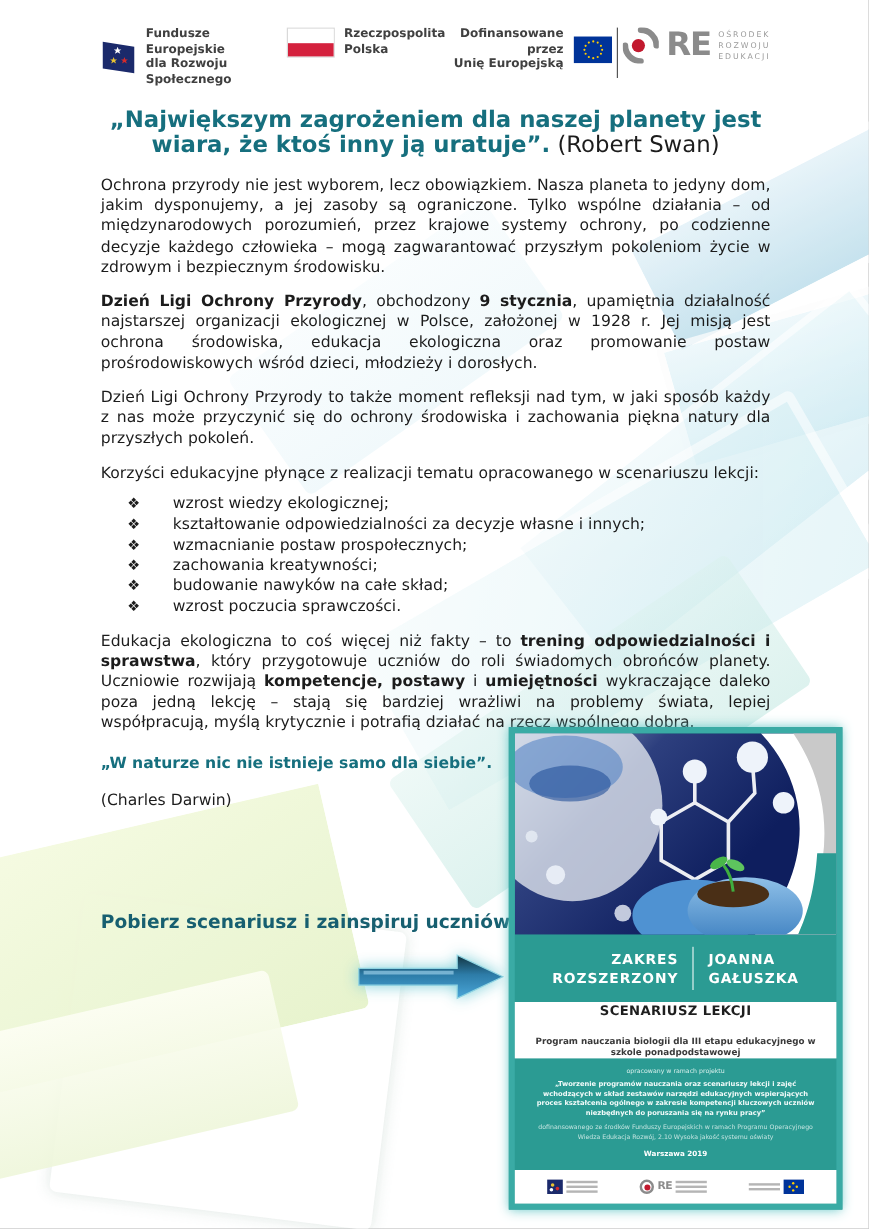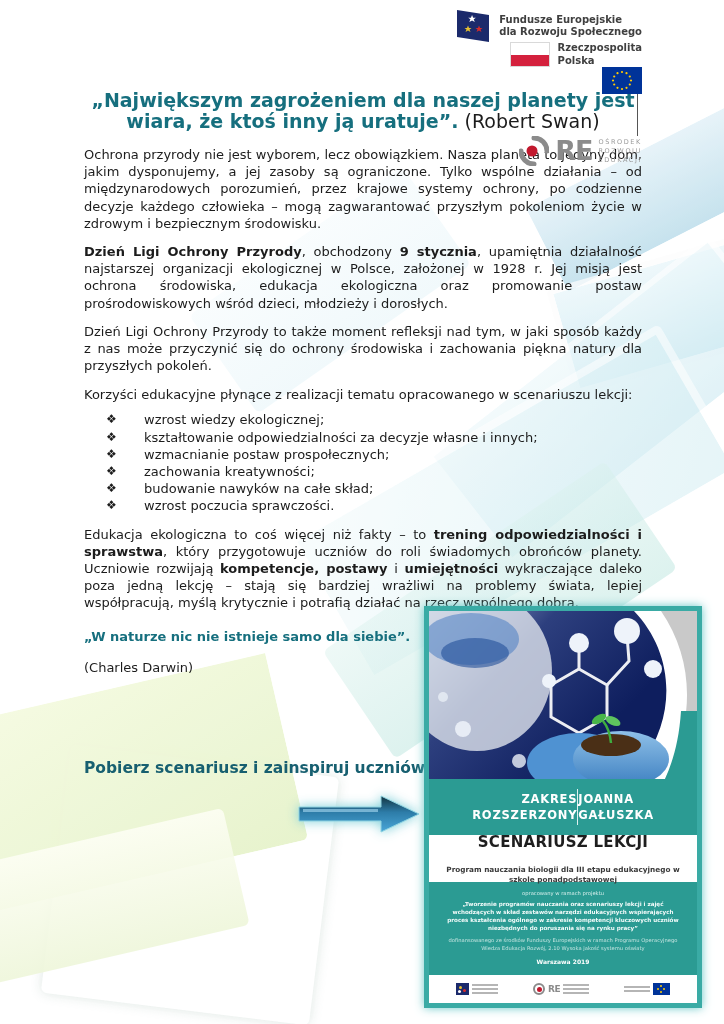--- a/index.html
+++ b/index.html
@@ -12,21 +12,21 @@
   .bk2 { left:555px; top:245px; width:310px; height:110px; transform:rotate(-16deg); background:linear-gradient(#e9f6fa,#c4e6ef); border:6px solid #fdfdfd; opacity:.75; }
   .bk3 { left:430px; top:330px; width:360px; height:140px; transform:rotate(-38deg); background:linear-gradient(#ecf8fb,#cdeaf2); border:6px solid #fff; opacity:.6; }
   .bk4 { left:300px; top:420px; width:430px; height:170px; transform:rotate(-30deg); background:linear-gradient(135deg,#f3fbfc,#d2edf3); border:8px solid #fff; opacity:.55; }
   .bk5 { left:330px; top:545px; width:340px; height:130px; transform:rotate(-34deg); background:linear-gradient(#d9f1ec,#b3e2da); opacity:.45; }
   .bk6 { left:200px; top:230px; width:260px; height:120px; transform:rotate(-35deg); background:linear-gradient(#f0f9fc,#dcf0f6); opacity:.4; }
   .bk7 { left:55px; top:760px; width:270px; height:250px; transform:rotate(7deg); background:#fff; box-shadow:0 0 12px rgba(180,200,190,.45); opacity:.95; }
   .bk8 { left:-50px; top:680px; width:340px; height:200px; transform:rotate(-13deg); background:linear-gradient(160deg,#f6fbe2,#e6f3cb); border-top:9px solid #fff; opacity:.95; }
   .bk9 { left:-60px; top:840px; width:300px; height:120px; transform:rotate(-13deg); background:linear-gradient(#fdfef4,#eef6da); opacity:.9; }
 
   
-  .header { position:absolute; z-index:2; left:84px; top:10px; width:558px; display:flex; align-items:flex-end; justify-content:space-between;flex-direction:column; }
+  .header { position:absolute; z-index:2; left:84px; top:23px; width:558px; display:flex; align-items:flex-start; justify-content:space-between; }
   .logo-group { display:flex; align-items:center; gap:8px; }
   .logo-text { font-size:10px; font-weight:bold; color:#404040; line-height:12.5px; }
   .logo-text.right { text-align:right; }
   .pl-flag { width:40px; height:25px; border:1px solid #d9d9d9; display:flex; flex-direction:column; }
   .pl-flag .w { flex:1; background:#fff; }
   .pl-flag .r { flex:1; background:#d4213d; }
   .sep { width:1px; height:42px; background:#555; margin:0 4px; }
   .ore-logo { display:flex; align-items:center; gap:6px; }
   .ore-mark { display:flex; align-items:center; }
   .ore-re { font-size:27px; font-weight:bold; color:#8b8b8b; letter-spacing:-1px; line-height:30px; }
@@ -51,26 +51,26 @@
 
   .cta { position:absolute; z-index:1; left:84px; top:759px; font-size:15.5px; font-weight:bold; color:#175f70; }
 
   .arrow-wrap { position:absolute; z-index:1; left:293px; top:789px; filter:drop-shadow(0 0 6px rgba(120,205,215,.95)); }
 
   
   .poster { position:absolute; z-index:2; left:424px; top:606px; width:278px; height:402px;
             border:5px solid #3aaba5; background:#2b9b93; box-shadow:0 0 9px rgba(90,195,195,.9);
             display:flex; flex-direction:column; }
   .poster-photo { position:relative; height:168px; overflow:hidden; flex:0 0 auto; }
-  .poster-names { height:56px; display:flex; align-items:center; justify-content:center; 
+  .poster-names { height:56px; display:flex; align-items:center; justify-content:center; gap:12px;
                   color:#fff; font-size:11.5px; font-weight:bold; letter-spacing:.8px; line-height:16px; }
   .poster-names .col1 { text-align:right; }
   .poster-names .vline { width:1px; height:36px; background:rgba(255,255,255,.85); }
   .poster-titleband { background:#fff; height:47px; display:flex; flex-direction:column; align-items:center; justify-content:center; padding:3px 14px; }
-  .poster-title { font-size:15px; font-weight:bold; color:#1e1e1e; letter-spacing:.3px; }
+  .poster-title { font-size:11px; font-weight:bold; color:#1e1e1e; letter-spacing:.3px; }
   .poster-subtitle { font-size:7.3px; font-weight:bold; color:#3a3a3a; text-align:center; line-height:9.5px; margin-top:14px; }
   .poster-fine { flex:1; padding:8px 16px 4px; text-align:center; color:#fff; }
   .fine-intro { font-size:5.2px; color:#d6efec; margin-bottom:4px; }
   .fine-project { font-size:5.6px; font-weight:bold; color:#f2fbfa; line-height:8px; margin-bottom:5px; }
   .fine-funding { font-size:5.2px; color:#c3e4e0; line-height:7.5px; margin-bottom:6px; }
   .fine-city { font-size:6px; font-weight:bold; color:#ffffff; }
   .poster-footer { background:#fff; height:28px; flex:0 0 auto; display:flex; align-items:center; justify-content:space-around; padding:0 10px; }
   .mini-logo { display:flex; align-items:center; gap:3px; }
   .mini-bars { display:flex; flex-direction:column; gap:2px; }
   .mini-bars i { display:block; width:26px; height:2px; background:#b5b5b5; }
@@ -115,20 +115,24 @@
       <div class="pl-flag">
           <div class="w"></div>
           <div class="r"></div>
         </div>
       <div class="logo-text">
         <div>Rzeczpospolita</div>
         <div>Polska</div>
       </div>
     </div>
     <div class="logo-group">
+      <div class="logo-text right">
+        <div>Dofinansowane przez</div>
+        <div>Unię Europejską</div>
+      </div>
       <svg width="40" height="27" viewBox="0 0 40 27">
         <rect width="40" height="27" fill="#003399"></rect>
         <g fill="#ffcc00">
           <circle cx="20" cy="5" r="1.1"></circle>
             <circle cx="24.5" cy="6.2" r="1.1"></circle>
             <circle cx="27.8" cy="9.5" r="1.1"></circle>
           <circle cx="29" cy="13.5" r="1.1"></circle>
             <circle cx="27.8" cy="17.5" r="1.1"></circle>
             <circle cx="24.5" cy="20.8" r="1.1"></circle>
           <circle cx="20" cy="22" r="1.1"></circle>

